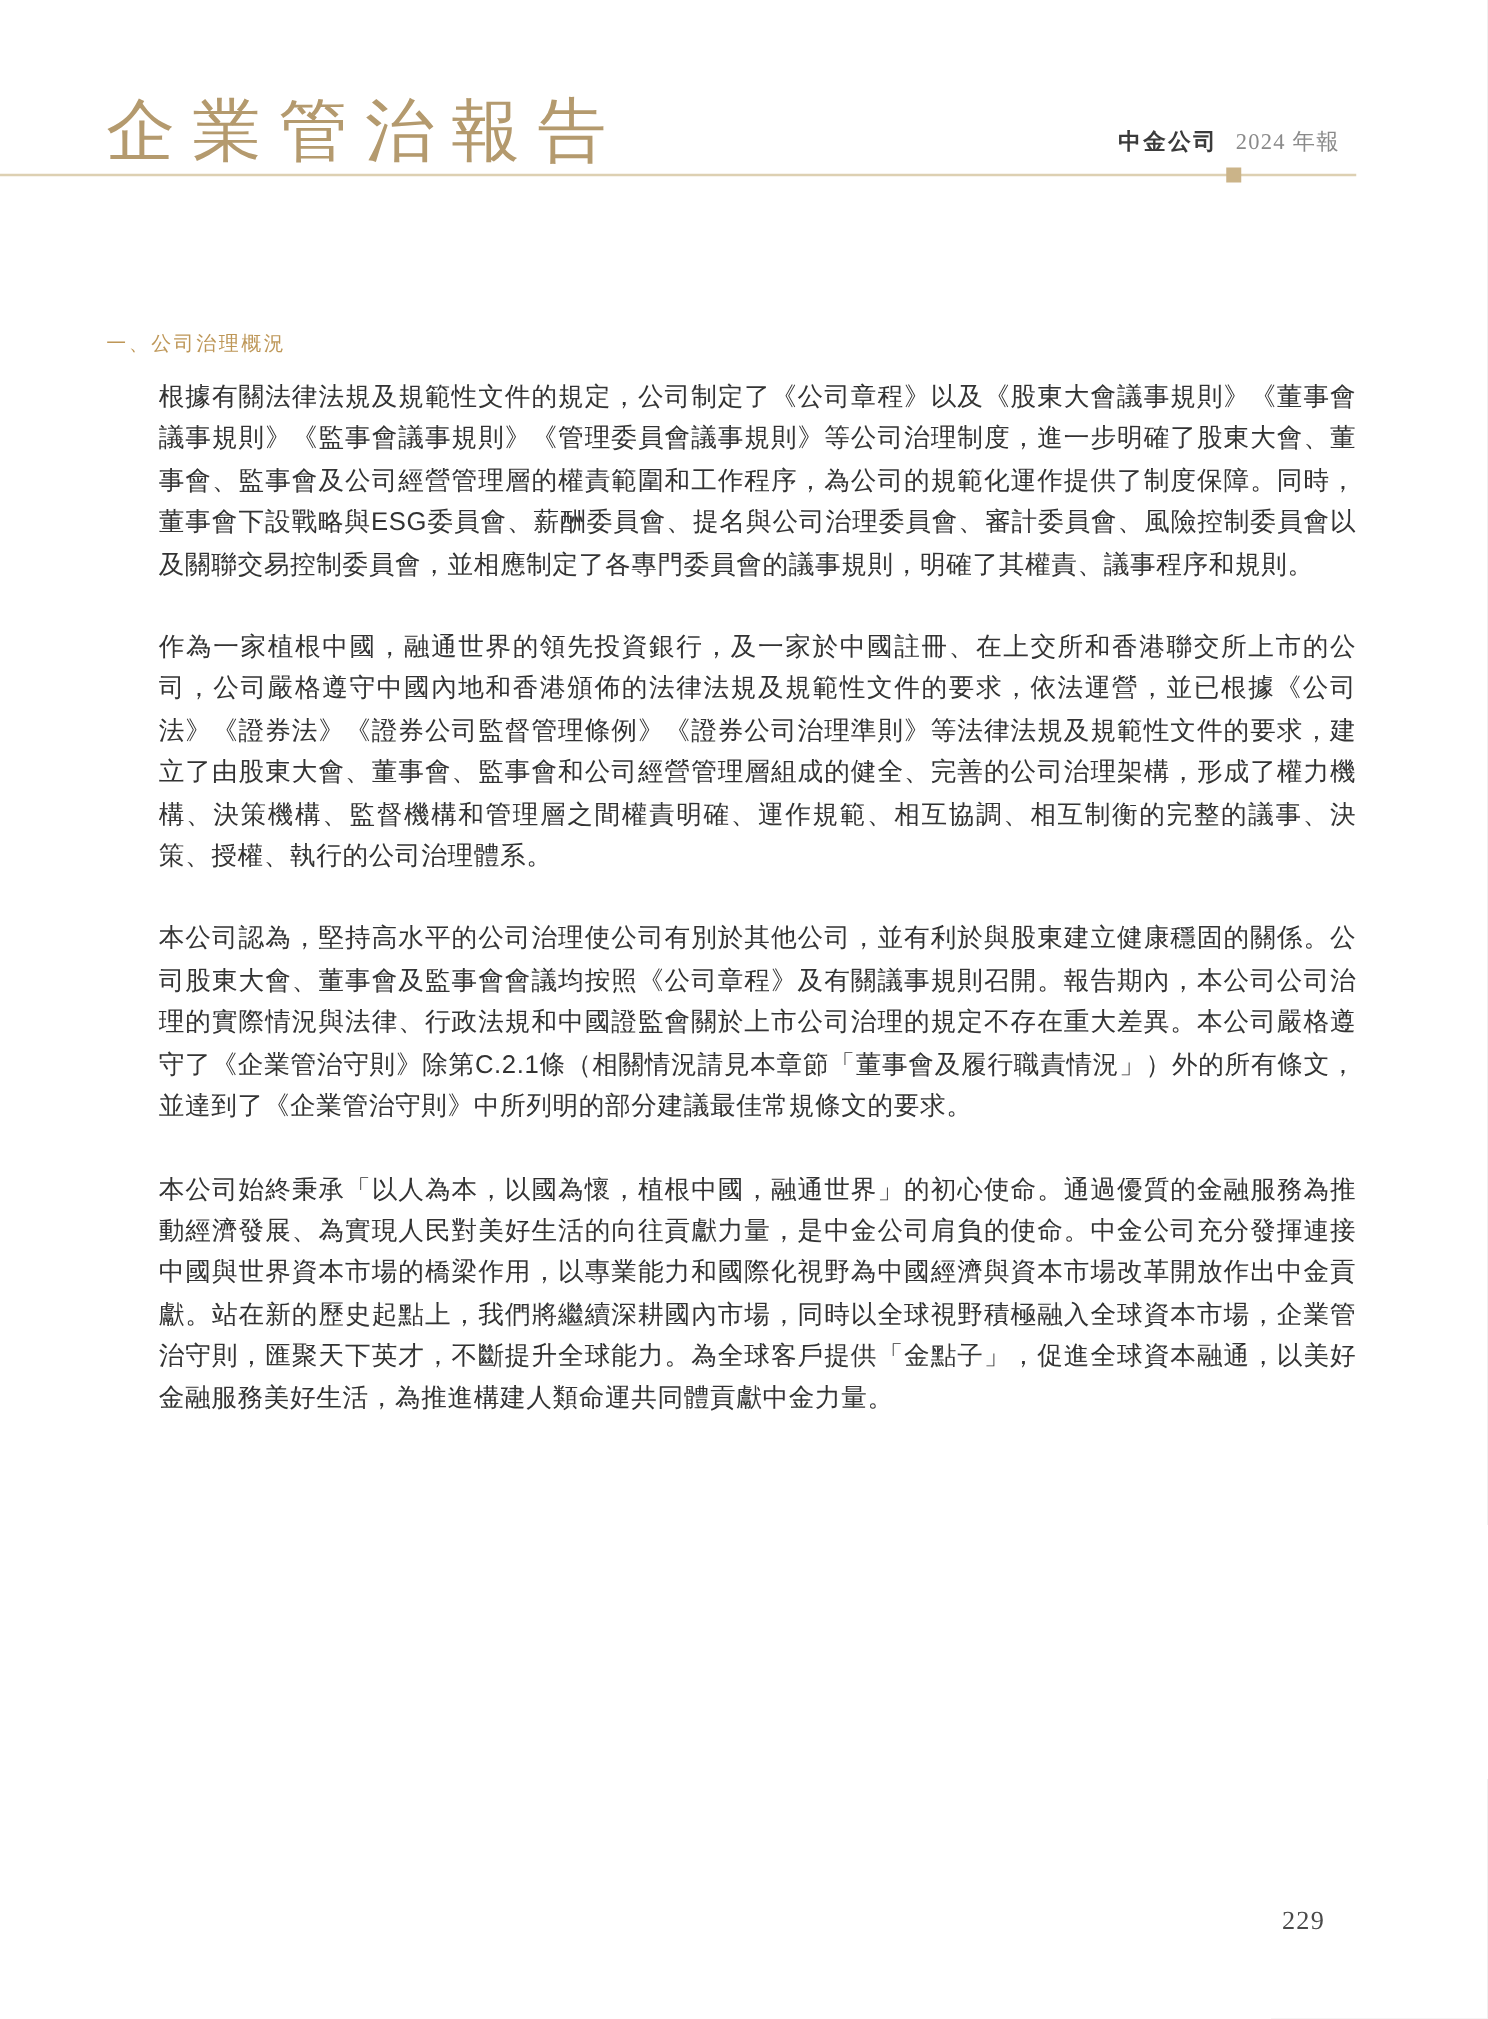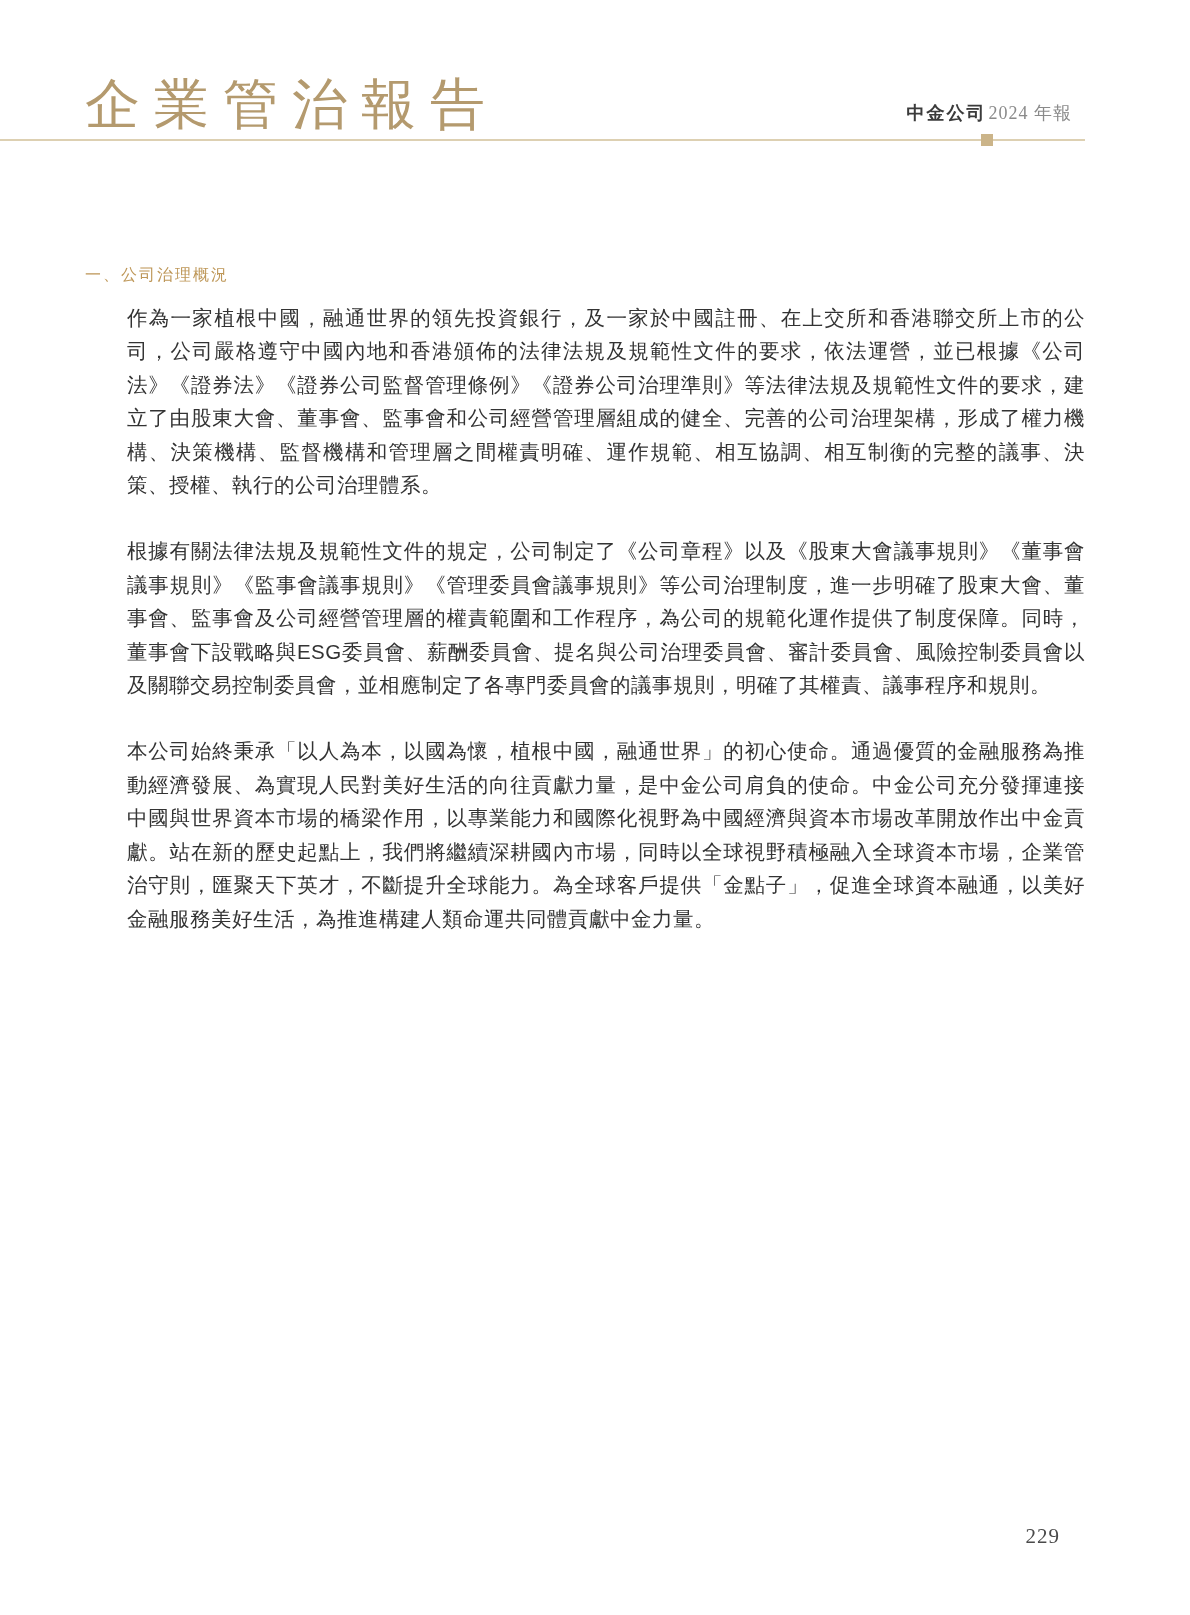--- a/index.html
+++ b/index.html
@@ -31,21 +31,21 @@
     top: 101px;
     right: 118px;
     font-family: "Liberation Serif", "DejaVu Serif", serif;
     font-size: 18px;
     white-space: nowrap;
   }
   .header-meta .company {
     color: #3b3b3b;
     font-weight: 600;
     letter-spacing: 2px;
-    margin-right: 2px;
+    margin-right: 14px;
   }
   .header-meta .year {
     color: #8a8a8a;
     letter-spacing: 1px;
   }
   .header-rule {
     position: absolute;
     top: 139px;
     left: 0;
     width: 1085px;
@@ -109,20 +109,21 @@
     <span class="company">中金公司</span><span class="year">2024 年報</span>
   </div>
 
   <div class="header-rule">
     <span class="rule-marker"></span>
   </div>
 
   <h2 class="section-heading">一、公司治理概況</h2>
 
   <div class="text-block">
+    <p>根據有關法律法規及規範性文件的規定，公司制定了《公司章程》以及《股東大會議事規則》《董事會議事規則》《監事會議事規則》《管理委員會議事規則》等公司治理制度，進一步明確了股東大會、董事會、監事會及公司經營管理層的權責範圍和工作程序，為公司的規範化運作提供了制度保障。同時，董事會下設戰略與ESG委員會、薪酬委員會、提名與公司治理委員會、審計委員會、風險控制委員會以及關聯交易控制委員會，並相應制定了各專門委員會的議事規則，明確了其權責、議事程序和規則。</p>
     <p>作為一家植根中國，融通世界的領先投資銀行，及一家於中國註冊、在上交所和香港聯交所上市的公司，公司嚴格遵守中國內地和香港頒佈的法律法規及規範性文件的要求，依法運營，並已根據《公司法》《證券法》《證券公司監督管理條例》《證券公司治理準則》等法律法規及規範性文件的要求，建立了由股東大會、董事會、監事會和公司經營管理層組成的健全、完善的公司治理架構，形成了權力機構、決策機構、監督機構和管理層之間權責明確、運作規範、相互協調、相互制衡的完整的議事、決策、授權、執行的公司治理體系。</p>
-    <p>根據有關法律法規及規範性文件的規定，公司制定了《公司章程》以及《股東大會議事規則》《董事會議事規則》《監事會議事規則》《管理委員會議事規則》等公司治理制度，進一步明確了股東大會、董事會、監事會及公司經營管理層的權責範圍和工作程序，為公司的規範化運作提供了制度保障。同時，董事會下設戰略與ESG委員會、薪酬委員會、提名與公司治理委員會、審計委員會、風險控制委員會以及關聯交易控制委員會，並相應制定了各專門委員會的議事規則，明確了其權責、議事程序和規則。</p>
+    <p>本公司認為，堅持高水平的公司治理使公司有別於其他公司，並有利於與股東建立健康穩固的關係。公司股東大會、董事會及監事會會議均按照《公司章程》及有關議事規則召開。報告期內，本公司公司治理的實際情況與法律、行政法規和中國證監會關於上市公司治理的規定不存在重大差異。本公司嚴格遵守了《企業管治守則》除第C.2.1條（相關情況請見本章節「董事會及履行職責情況」）外的所有條文，並達到了《企業管治守則》中所列明的部分建議最佳常規條文的要求。</p>
     <p>本公司始終秉承「以人為本，以國為懷，植根中國，融通世界」的初心使命。通過優質的金融服務為推動經濟發展、為實現人民對美好生活的向往貢獻力量，是中金公司肩負的使命。中金公司充分發揮連接中國與世界資本市場的橋梁作用，以專業能力和國際化視野為中國經濟與資本市場改革開放作出中金貢獻。站在新的歷史起點上，我們將繼續深耕國內市場，同時以全球視野積極融入全球資本市場，企業管治守則，匯聚天下英才，不斷提升全球能力。為全球客戶提供「金點子」，促進全球資本融通，以美好金融服務美好生活，為推進構建人類命運共同體貢獻中金力量。</p>
   </div>
 
   <div class="page-number">229</div>
 
 </div>
 
 </body></html>

